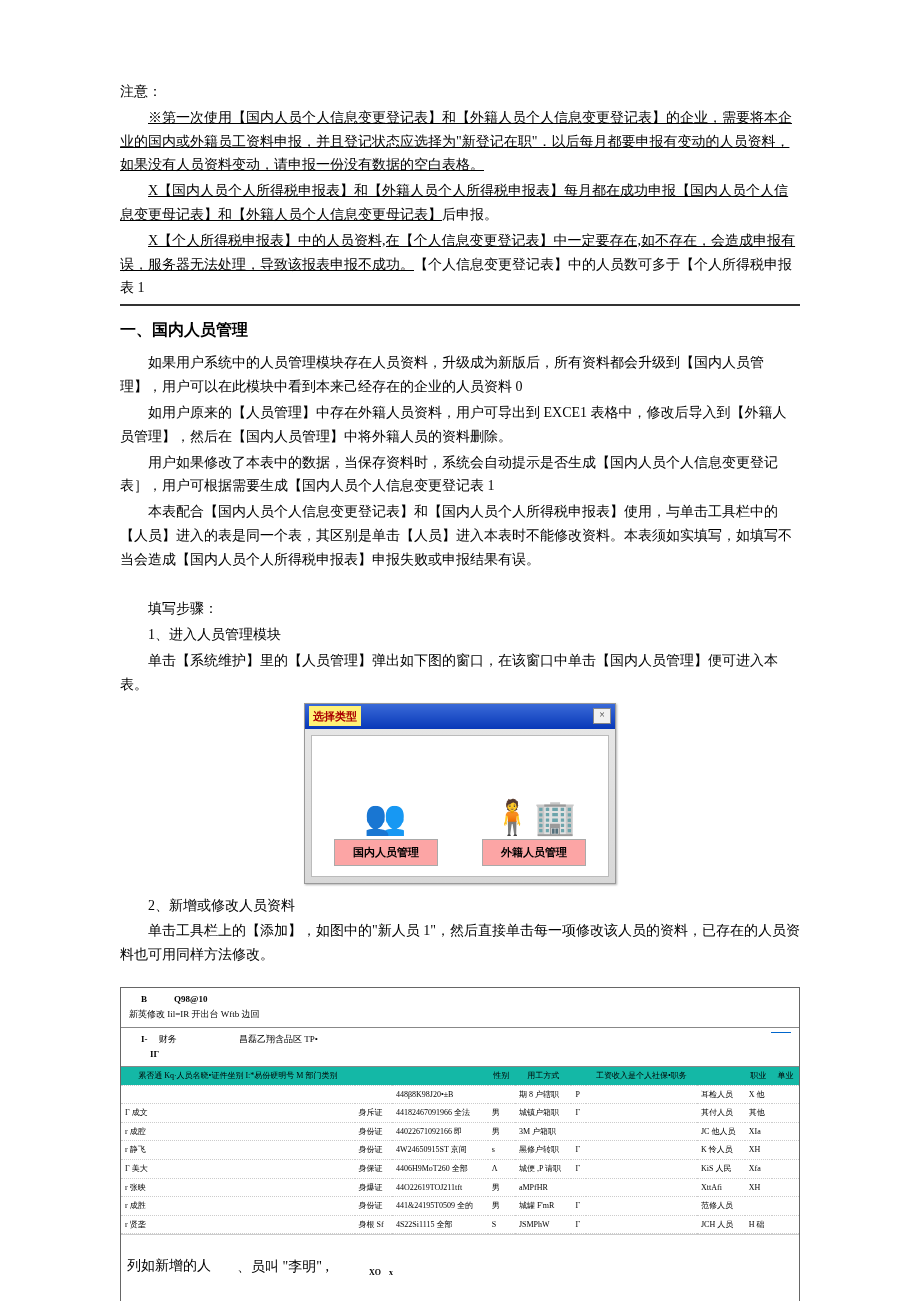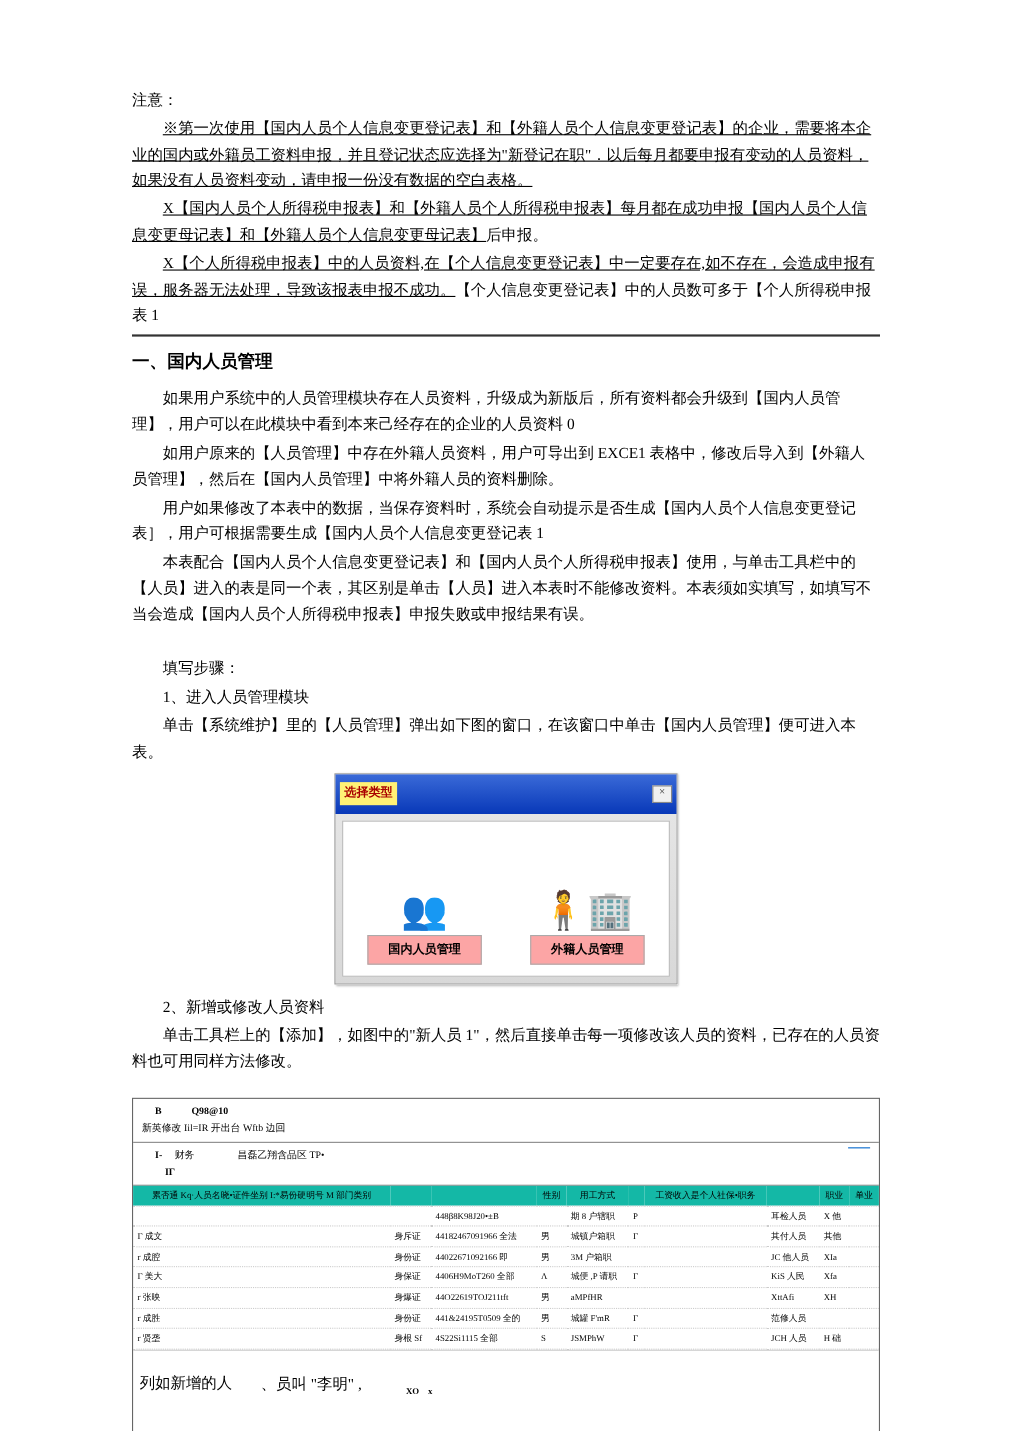--- a/index.html
+++ b/index.html
@@ -30,21 +30,21 @@
     
     .dialog-wrap {
       margin: 6px auto 10px auto;
       width: 310px;
       border: 1px solid #999;
       background: linear-gradient(#e8e8e8, #d8d8d8);
       box-shadow: 1px 1px 2px rgba(0,0,0,.3);
     }
     .dialog-titlebar {
       background: linear-gradient(#3a6ad8, #0838b8);
-      height: 36px;
+      height: 25px;
       display: flex;
       align-items: center;
       justify-content: space-between;
       padding: 0 4px;
       font-size: 11px;
     }
     .dialog-titletext {
       background: #fff176;
       padding: 1px 4px;
       font-weight: bold;
@@ -162,21 +162,21 @@
 
 <div class="tablefig">
   <div class="bar">
     <span class="bold">B　　　Q98@10</span><br>
     <span>新英修改 Iil=IR 开出台 Wftb 边回</span>
   </div>
   <div class="bar" style="display:flex; justify-content:space-between;">
     <span>
       <span class="bold">I-</span>
       　<span>财务</span>
-      <span style="margin-left:37px;">昌磊乙翔含品区 TP•</span>
+      <span style="margin-left:60px;">昌磊乙翔含品区 TP•</span>
       <br>　<span class="bold">IΓ</span>
     </span>
     <span class="blueline"></span>
   </div>
   <table>
     <thead>
         <tr id="hdr-row">
           <th>累否通 Kq·人员名晓•证件坐别  I:*易份硬明号 M 部门类别</th>
           <th></th>
           <th></th>
@@ -220,20 +220,32 @@
           <td>44022671092166 即</td>
           <td>男</td>
           <td>3M 户箱职</td>
           <td></td>
           <td></td>
           <td>JC 他人员</td>
           <td>XIa</td>
           <td></td>
         </tr>
         <tr>
+          <td>r 静飞</td>
+          <td>身份证</td>
+          <td>4W24650915ST 京间</td>
+          <td>s</td>
+          <td>黑修户转职</td>
+          <td>Γ</td>
+          <td></td>
+          <td>K 怜人员</td>
+          <td>XH</td>
+          <td></td>
+        </tr>
+        <tr>
           <td>Γ 美大</td>
           <td>身保证</td>
           <td>4406H9MoT260 全部</td>
           <td>Λ</td>
           <td>城便 ,P 请职</td>
           <td>Γ</td>
           <td></td>
           <td>KiS 人民</td>
           <td>Xfa</td>
           <td></td>

